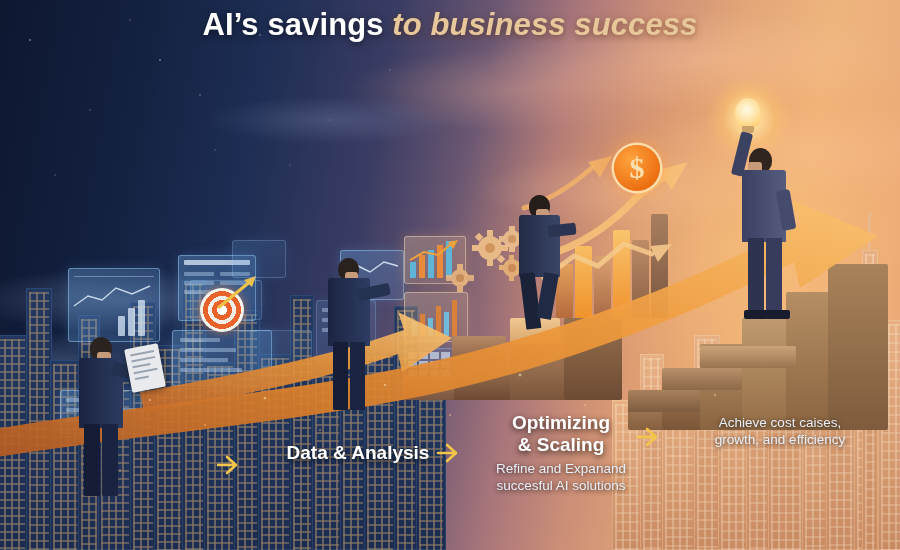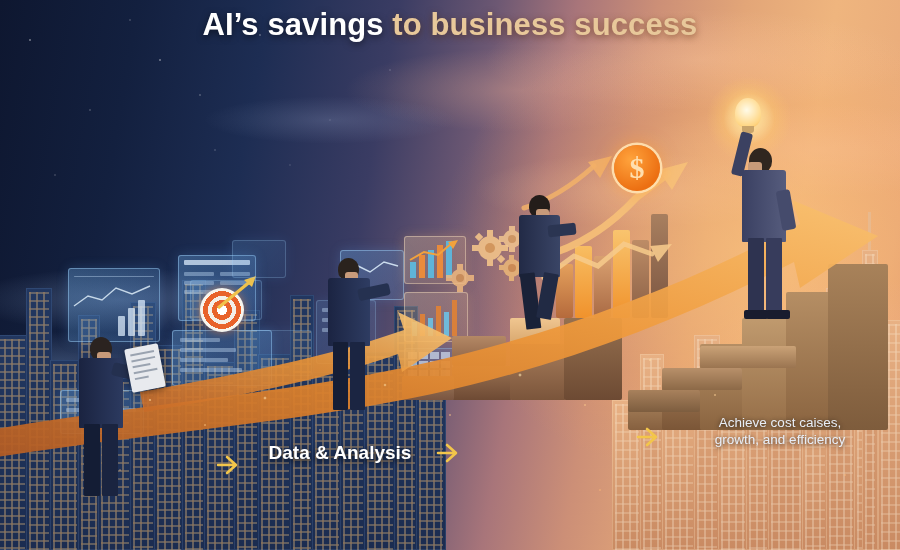--- a/index.html
+++ b/index.html
@@ -123,21 +123,21 @@
   .hololine{position:absolute;background:rgba(225,240,255,.72);border-radius:1px;}
   .hololine.dim{background:rgba(200,225,250,.40);}
 
   
   #title{
     position:absolute;left:0;right:0;top:7px;text-align:center;
     font-size:31px;font-weight:bold;letter-spacing:.1px;
     white-space:nowrap;
   }
   #title .w{color:#ffffff;text-shadow:0 2px 7px rgba(0,0,0,.55);}
-  #title .g{color:#e8c89a;text-shadow:0 2px 7px rgba(80,40,10,.55);}
+  #title .g{color:#e8c89a;text-shadow:0 2px 7px rgba(80,40,10,.55);font-style:italic;}
 
   
   .step{position:absolute;text-align:center;}
   .step-title{
     color:#fff;font-weight:bold;font-size:19px;line-height:22px;
     text-shadow:0 2px 6px rgba(0,0,0,.75);
     white-space:pre-line;
   }
   .step-desc{
     color:#e8eef7;font-size:13.5px;line-height:17px;margin-top:4px;
@@ -485,28 +485,34 @@
   <div id="title">
     <span class="w">AI’s savings </span><span class="g">to business success</span>
   </div>
 
 
   <svg class="connector" style="left:216px; top:452px;" viewBox="0 0 26 26">
     <path d="M2,13 L18,13 M11,5 L20,13 L11,21" fill="none" stroke="#f3c martin" stroke-width="2.6"></path>
     <path d="M2,13 L18,13 M11,5 L20,13 L11,21" fill="none" stroke="#f3c64a" stroke-width="2.6" stroke-linecap="round" stroke-linejoin="round"></path>
   </svg>
 
-  <div class="step" style="left:230px; top:442px; width:220px;">
+  <div class="step" style="left:248px; top:442px; width:220px;">
     <div class="step-title">Data &amp; Analysis</div>
   </div>
 
   <svg class="connector" style="left:436px; top:440px;" viewBox="0 0 26 26">
     <path d="M2,13 L18,13 M11,5 L20,13 L11,21" fill="none" stroke="#f3c64a" stroke-width="2.6" stroke-linecap="round" stroke-linejoin="round"></path>
   </svg>
 
+  <div class="step" style="left:458px; top:412px; width:206px;">
+    <div class="step-title">Optimizing
+&amp; Scaling</div>
+    <div class="step-desc">Refine and Expanand
+succesful AI solutions</div>
+  </div>
 
   <svg class="connector" style="left:636px; top:424px;" viewBox="0 0 26 26">
     <path d="M2,13 L18,13 M11,5 L20,13 L11,21" fill="none" stroke="#f3c64a" stroke-width="2.6" stroke-linecap="round" stroke-linejoin="round"></path>
   </svg>
 
   <div class="step" style="left:660px; top:410px; width:240px;">
     <div class="step-desc">Achieve cost caises,
 growth, and efficiency</div>
   </div>
 

